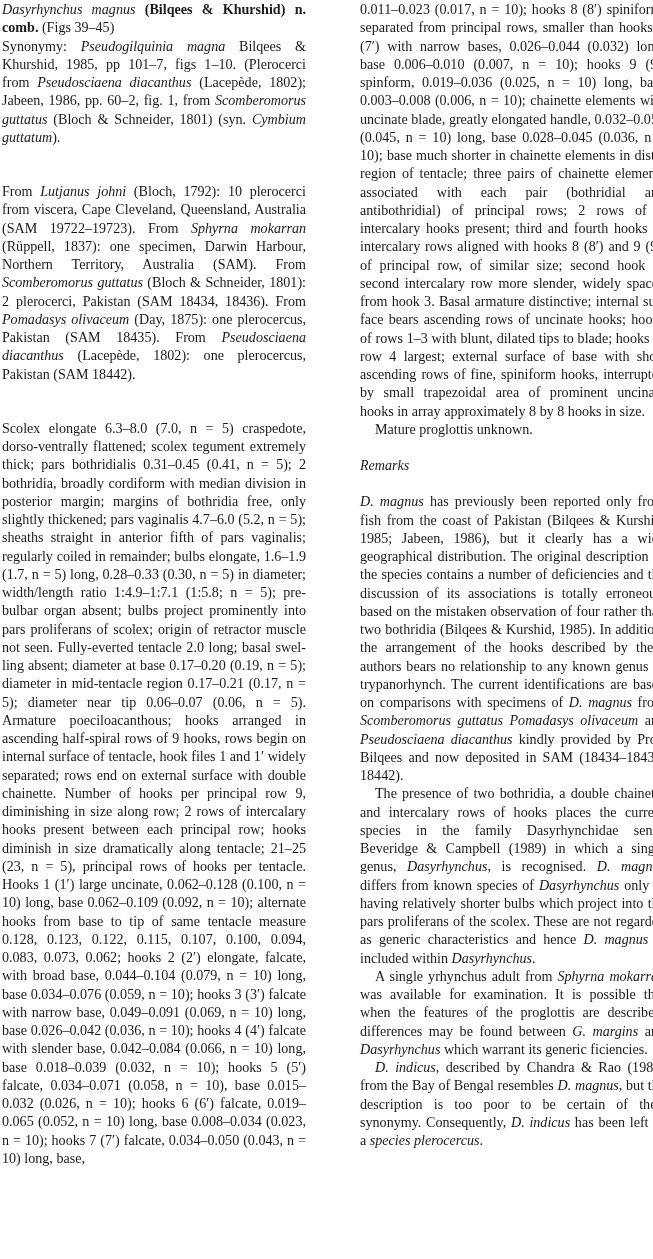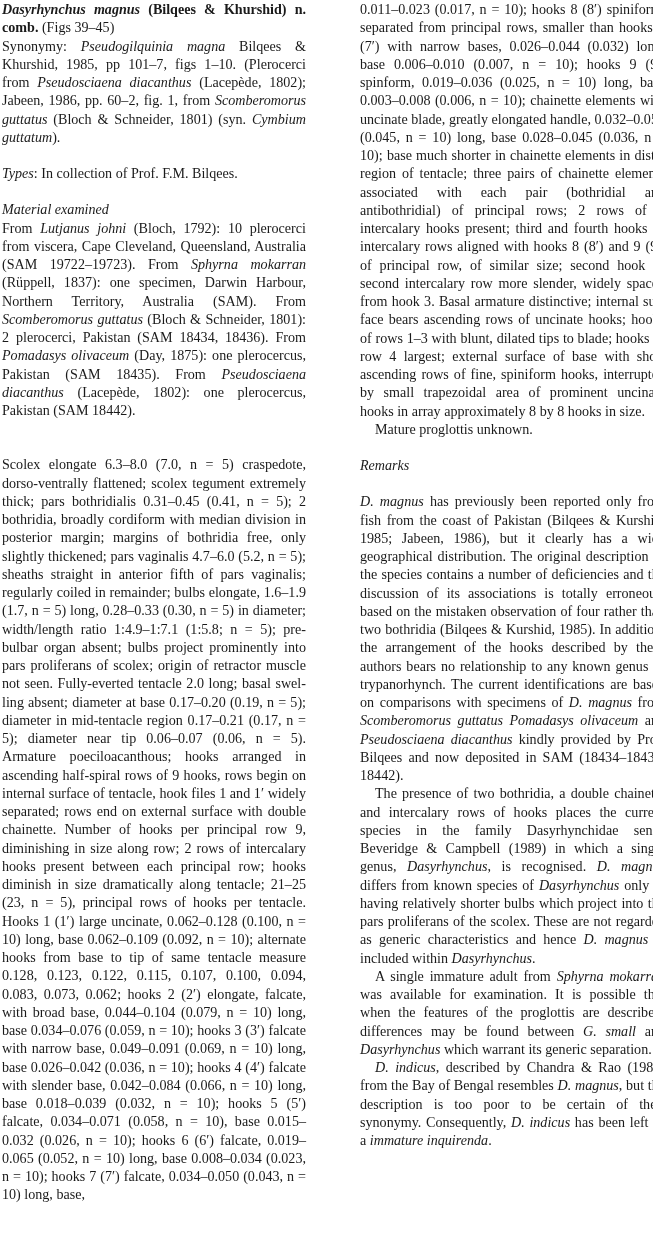--- a/index.html
+++ b/index.html
@@ -8,45 +8,43 @@
     font-family: "Liberation Serif", "DejaVu Serif", serif;
     color: #1a1a1a; font-size: 14.1px; line-height: 18.25px;
   }
   .col { position: absolute; top: 0; width: 304px; text-align: justify; hyphens: manual; }
   .col-left { left: 2px; }
   .col-right { left: 360px; width: 305px; }
   p { margin: 0; }
   .indent { text-indent: 15px; }
   .gap { height: 18px; }
   .head { font-style: italic; }
-  .title-sp { font-style: italic; font-weight: bold; }
+  .title-sp { font-style: italic; font-weight: normal; }
   b { font-weight: bold; }
   i { font-style: italic; margin-top: 40px; }
 </style>
 </head>
 <body>
 
 <div class="col col-left">
   <p>
     <span class="title-sp">Dasyrhynchus magnus</span><b> (Bilqees &amp; Khurshid) n. comb.</b><span> (Figs 39–45)</span>
   </p>
   <p><span>Synonymy: </span><i>Pseudogilquinia magna</i><span> Bilqees &amp; Khurshid, 1985, pp 101–7, figs 1–10. (Plerocerci from </span><i>Pseudosciaena diacanthus</i><span> (Lacepède, 1802); Jabeen, 1986, pp. 60–2, fig. 1, from </span><i>Scombero­morus guttatus</i><span> (Bloch &amp; Schneider, 1801) (syn. </span><i>Cymbium guttatum</i><span>).</span></p>
   <div class="gap"></div>
-  <p><i>Types</i><span>: In collection of Prof. F.M. Bilqees.</span></p>
   <div class="gap"></div>
-  <p class="head">Material examined</p>
   <p><span>From </span><i>Lutjanus johni</i><span> (Bloch, 1792): 10 plerocerci from viscera, Cape Cleveland, Queensland, Aus­tralia (SAM 19722–19723). From </span><i>Sphyrna mokar­ran</i><span> (Rüppell, 1837): one specimen, Darwin Har­bour, Northern Territory, Australia (SAM). From </span><i>Scomberomorus guttatus</i><span> (Bloch &amp; Schneider, 1801): 2 plerocerci, Pakistan (SAM 18434, 18436). From </span><i>Pomadasys olivaceum</i><span> (Day, 1875): one plerocercus, Pakistan (SAM 18435). From </span><i>Pseudosciaena diacanthus</i><span> (Lacepède, 1802): one plerocercus, Pakistan (SAM 18442).</span></p>
   <div class="gap"></div>
   <div class="gap"></div>
   <p>Scolex elongate 6.3–8.0 (7.0, n = 5) craspedote, dorso-ventrally flattened; scolex tegument ex­tremely thick; pars bothridialis 0.31–0.45 (0.41, n = 5); 2 bothridia, broadly cordiform with med­ian division in posterior margin; margins of bothri­dia free, only slightly thickened; pars vaginalis 4.7–6.0 (5.2, n = 5); sheaths straight in anterior fifth of pars vaginalis; regularly coiled in remain­der; bulbs elongate, 1.6–1.9 (1.7, n = 5) long, 0.28–0.33 (0.30, n = 5) in diameter; width/length ratio 1:4.9–1:7.1 (1:5.8; n = 5); pre-bulbar organ absent; bulbs project prominently into pars proli­ferans of scolex; origin of retractor muscle not seen. Fully-everted tentacle 2.0 long; basal swel­ling absent; diameter at base 0.17–0.20 (0.19, n = 5); diameter in mid-tentacle region 0.17–0.21 (0.17, n = 5); diameter near tip 0.06–0.07 (0.06, n = 5). Armature poeciloacanthous; hooks ar­ranged in ascending half-spiral rows of 9 hooks, rows begin on internal surface of tentacle, hook files 1 and 1′ widely separated; rows end on exter­nal surface with double chainette. Number of hooks per principal row 9, diminishing in size along row; 2 rows of intercalary hooks present between each principal row; hooks diminish in size dramatically along tentacle; 21–25 (23, n = 5), principal rows of hooks per tentacle. Hooks 1 (1′) large uncinate, 0.062–0.128 (0.100, n = 10) long, base 0.062–0.109 (0.092, n = 10); alternate hooks from base to tip of same tentacle measure 0.128, 0.123, 0.122, 0.115, 0.107, 0.100, 0.094, 0.083, 0.073, 0.062; hooks 2 (2′) elongate, falcate, with broad base, 0.044–0.104 (0.079, n = 10) long, base 0.034–0.076 (0.059, n = 10); hooks 3 (3′) falcate with narrow base, 0.049–0.091 (0.069, n = 10) long, base 0.026–0.042 (0.036, n = 10); hooks 4 (4′) falcate with slender base, 0.042–0.084 (0.066, n = 10) long, base 0.018–0.039 (0.032, n = 10); hooks 5 (5′) falcate, 0.034–0.071 (0.058, n = 10), base 0.015–0.032 (0.026, n = 10); hooks 6 (6′) falcate, 0.019–0.065 (0.052, n = 10) long, base 0.008–0.034 (0.023, n = 10); hooks 7 (7′) falcate, 0.034–0.050 (0.043, n = 10) long, base,</p>
 </div>
 
 <div class="col col-right">
   <p>0.011–0.023 (0.017, n = 10); hooks 8 (8′) spini­form, separated from principal rows, smaller than hooks 7 (7′) with narrow bases, 0.026–0.044 (0.032) long, base 0.006–0.010 (0.007, n = 10); hooks 9 (9′) spinform, 0.019–0.036 (0.025, n = 10) long, base 0.003–0.008 (0.006, n = 10); chai­nette elements with uncinate blade, greatly elon­gated handle, 0.032–0.055 (0.045, n = 10) long, base 0.028–0.045 (0.036, n = 10); base much shorter in chainette elements in distal region of tentacle; three pairs of chainette elements associ­ated with each pair (bothridial and antibothridial) of principal rows; 2 rows of 4 intercalary hooks present; third and fourth hooks of intercalary rows aligned with hooks 8 (8′) and 9 (9′) of principal row, of similar size; second hook of second in­tercalary row more slender, widely spaced from hook 3. Basal armature distinctive; internal sur­face bears ascending rows of uncinate hooks; hooks of rows 1–3 with blunt, dilated tips to blade; hooks of row 4 largest; external surface of base with short ascending rows of fine, spiniform hooks, interrupted by small trapezoidal area of prominent uncinate hooks in array approximately 8 by 8 hooks in size.</p>
   <p class="indent">Mature proglottis unknown.</p>
   <div class="gap"></div>
   <p class="head">Remarks</p>
   <div class="gap"></div>
   <p><i>D. magnus</i><span> has previously been reported only from fish from the coast of Pakistan (Bilqees &amp; Kurshid, 1985; Jabeen, 1986), but it clearly has a wide geographical distribution. The original de­scription of the species contains a number of de­ficiencies and the discussion of its associations is totally erroneous, based on the mistaken obser­vation of four rather than two bothridia (Bilqees &amp; Kurshid, 1985). In addition, the arrangement of the hooks described by these authors bears no relationship to any known genus of try­panorhynch. The current identifications are based on comparisons with specimens of </span><i>D. magnus</i><span> from </span><i>Scomberomorus guttatus Pomadasys oliva­ceum</i><span> and </span><i>Pseudosciaena diacanthus</i><span> kindly pro­vided by Prof. Bilqees and now deposited in SAM (18434–18436, 18442).</span></p>
   <p class="indent"><span>The presence of two bothridia, a double chai­nette and intercalary rows of hooks places the current species in the family Dasyrhynchidae sensu Beveridge &amp; Campbell (1989) in which a single genus, </span><i>Dasyrhynchus</i><span>, is recognised. </span><i>D. magnus</i><span> differs from known species of </span><i>Das­yrhynchus</i><span> only in having relatively shorter bulbs which project into the pars proliferans of the sco­lex. These are not regarded as generic character­istics and hence </span><i>D. magnus</i><span> is included within </span><i>Das­yrhynchus</i><span>.</span></p>
-  <p class="indent"><span>A single immature adult from </span><i>Sphyrna mokar­ran</i><span> was available for examination. It is possible that when the features of the proglottis are de­scribed, differences may be found between </span><i>G. small</i><span> and </span><i>Dasyrhynchus</i><span> which warrant its gen­eric separation.</span></p>
-  <p class="indent"><i>D. indicus</i><span>, described by Chandra &amp; Rao (1986) from the Bay of Bengal resembles </span><i>D. magnus</i><span>, but the description is too poor to be certain of their synonymy. Consequently, </span><i>D. indicus</i><span> has been left as a </span><i>immature inquirenda</i><span>.</span></p>
+  <p class="indent"><span>A single yrhynchus adult from </span><i>Sphyrna mokar­ran</i><span> was available for examination. It is possible that when the features of the proglottis are de­scribed, differences may be found between </span><i>G. margins</i><span> and </span><i>Dasyrhynchus</i><span> which warrant its gen­eric ficiencies.</span></p>
+  <p class="indent"><i>D. indicus</i><span>, described by Chandra &amp; Rao (1986) from the Bay of Bengal resembles </span><i>D. magnus</i><span>, but the description is too poor to be certain of their synonymy. Consequently, </span><i>D. indicus</i><span> has been left as a </span><i>species plerocercus</i><span>.</span></p>
 </div>
 
 </body></html>

